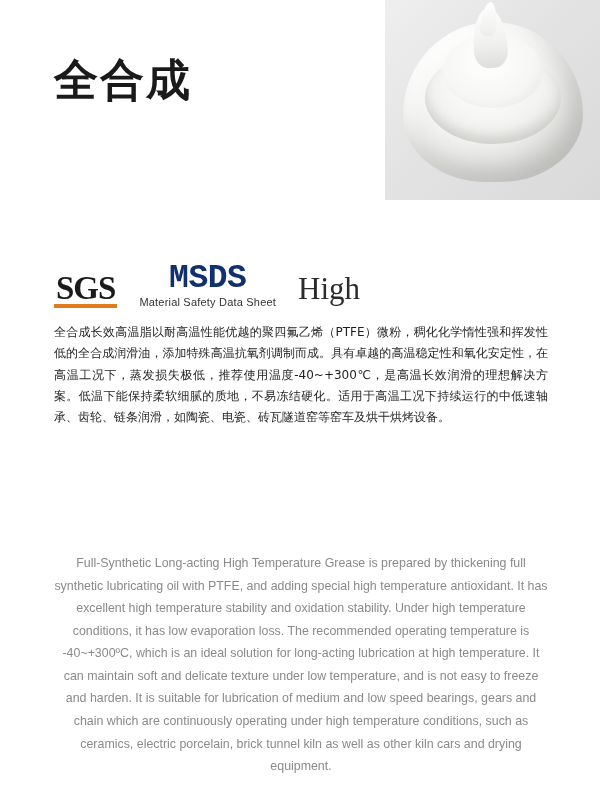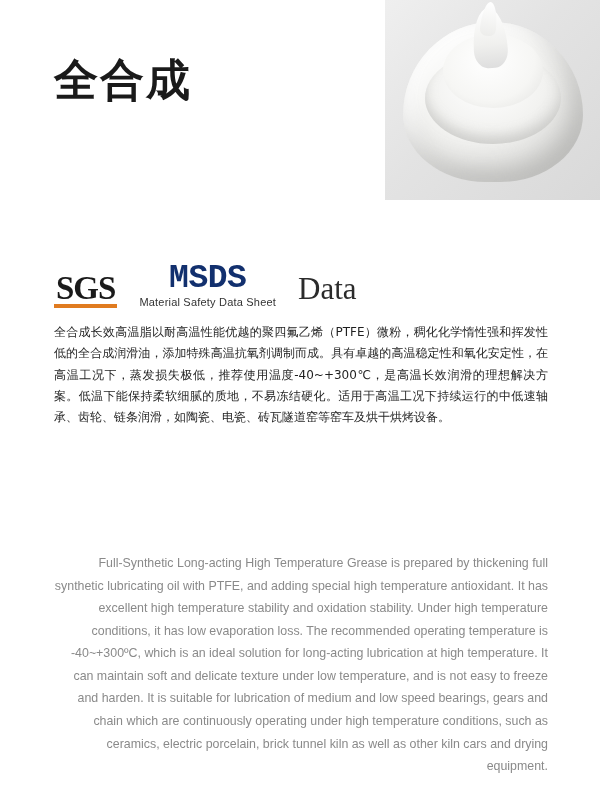--- a/index.html
+++ b/index.html
@@ -187,21 +187,21 @@
   }
   .en-body {
     position: absolute;
     left: 54px;
     top: 552px;
     width: 494px;
     font-family: "Liberation Sans", sans-serif;
     font-size: 12.4px;
     line-height: 1.82;
     color: #8a8a8a;
-    text-align: right;
+    text-align: center;
   }
 </style>
 </head>
 <body>
 
 <div class="page">
 
   <div class="product-photo">
     <div class="photo-bg"></div>
     <div class="grease-blob"></div>
@@ -217,20 +217,20 @@
 
   <div class="cert-row">
     <div class="sgs">
       <span>SGS</span>
       <span class="sgs-bar"></span>
     </div>
     <div class="msds">
       <div class="msds-main">MSDS</div>
       <div class="msds-sub">Material Safety Data Sheet</div>
     </div>
-    <div class="rohs">Data</div>
+    <div class="rohs">High</div>
   </div>
 
   <div class="cn-body">全合成长效高温脂以耐高温性能优越的聚四氟乙烯（PTFE）微粉，稠化化学惰性强和挥发性低的全合成润滑油，添加特殊高温抗氧剂调制而成。具有卓越的高温稳定性和氧化安定性，在高温工况下，蒸发损失极低，推荐使用温度-40~+300℃，是高温长效润滑的理想解决方案。低温下能保持柔软细腻的质地，不易冻结硬化。适用于高温工况下持续运行的中低速轴承、齿轮、链条润滑，如陶瓷、电瓷、砖瓦隧道窑等窑车及烘干烘烤设备。</div>
 
   <div class="en-body">Full-Synthetic Long-acting High Temperature Grease is prepared by thickening full synthetic lubricating oil with PTFE, and adding special high temperature antioxidant. It has excellent high temperature stability and oxidation stability. Under high temperature conditions, it has low evaporation loss. The recommended operating temperature is -40~+300ºC, which is an ideal solution for long-acting lubrication at high temperature. It can maintain soft and delicate texture under low temperature, and is not easy to freeze and harden. It is suitable for lubrication of medium and low speed bearings, gears and chain which are continuously operating under high temperature conditions, such as ceramics, electric porcelain, brick tunnel kiln as well as other kiln cars and drying equipment.</div>
 
 </div>
 
 </body></html>

